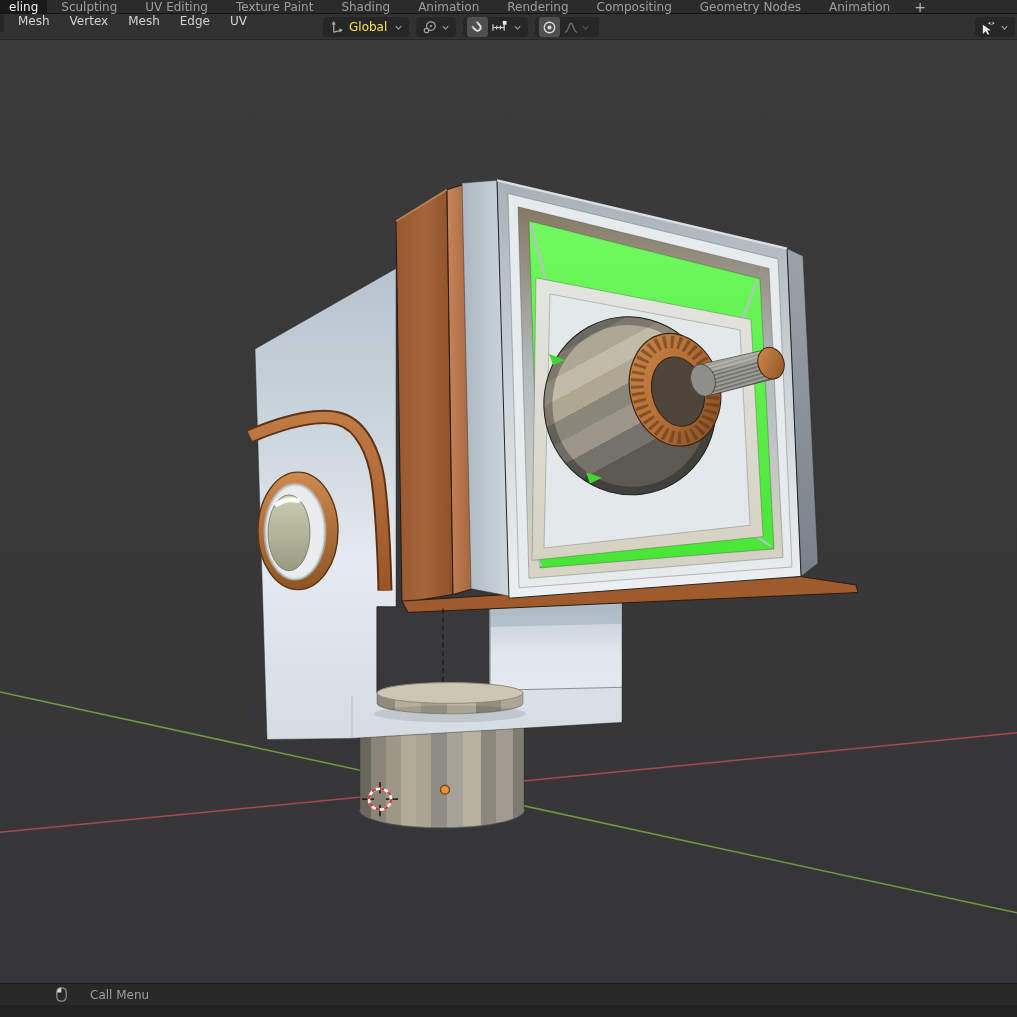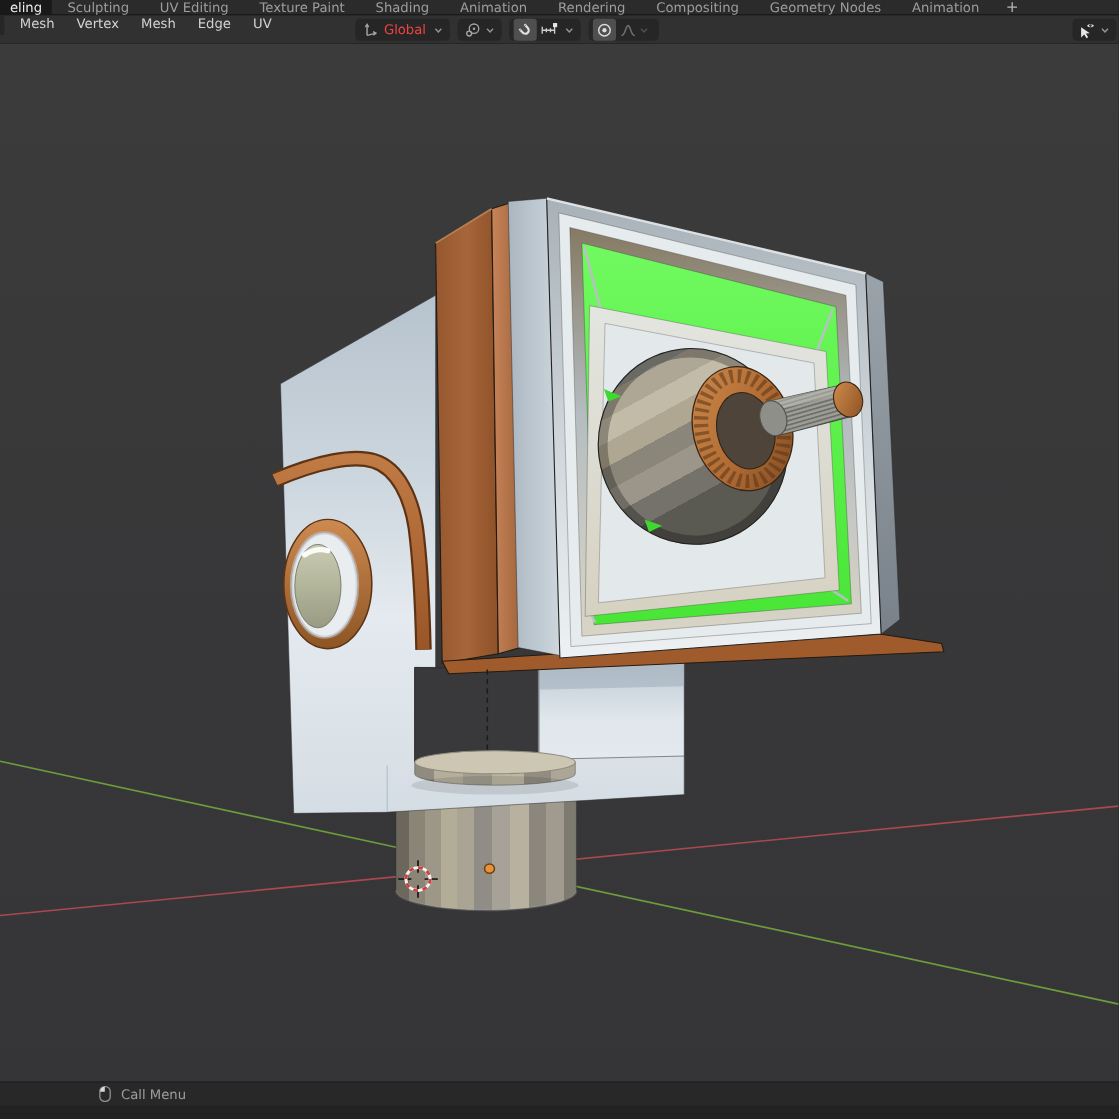--- a/index.html
+++ b/index.html
@@ -22,33 +22,33 @@
   
   .vheader{height:26px;background:var(--header-bg);display:flex;align-items:flex-start;
     font-size:12px;color:var(--widget-text);position:relative;border-bottom:1px solid #262626}
   .edge-fragment{width:4px;height:18px;background:#262626;border-radius:0 3px 3px 0;margin-right:4px}
   .menus{display:flex;align-items:center}
   .menu-item{padding:0 10px;color:#d2d2d2}
   .widgets{position:absolute;left:323px;top:3px;display:flex;align-items:center;gap:7px;height:20px}
   .widget{display:flex;align-items:center;background:var(--widget-bg);border-radius:4px;height:20px;padding:0 4px}
   .widget .seg{display:flex;align-items:center;height:20px;padding:0 3px;border-radius:3px}
   .widget .seg.on{background:var(--toggle-on)}
-  .widget .lbl{padding:0 5px 0 3px;color:#ef4444}
+  .widget .lbl{padding:0 5px 0 3px;color:#fde047}
   .chev{width:9px;height:9px;margin:0 2px;opacity:.75}
   .dim{opacity:.38}
   .right-widget{position:absolute;right:2px;top:3px}
 
   
   .viewport{position:relative;height:943px;background:var(--vp-bg)}
   .viewport svg{position:absolute;inset:0}
 
   
   .statusbar{height:22px;background:var(--statusbar-bg);border-top:1px solid #191919;
     display:flex;align-items:center;font-size:12px;color:var(--status-text)}
-  .status-left{display:flex;align-items:center;margin-left:90px;gap:9px}
+  .status-left{display:flex;align-items:center;margin-left:56px;gap:23px}
 </style>
 </head>
 <body>
 
 <div class="app">
 
   <div class="topbar">
     <div class="tab active">eling</div>
     <div class="tab">Sculpting</div>
     <div class="tab">UV Editing</div>

